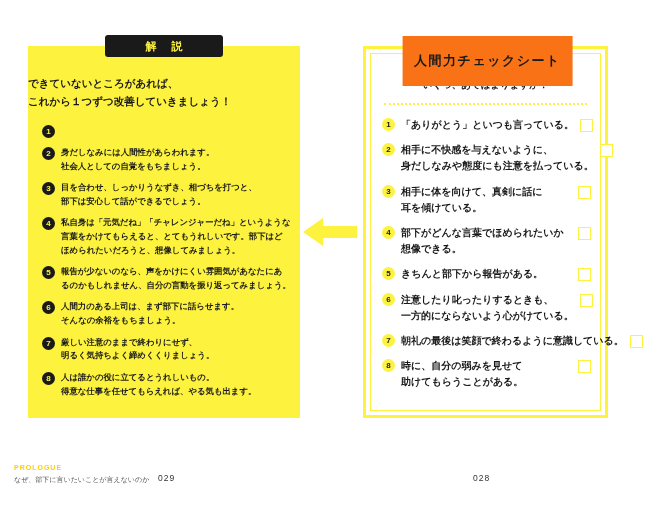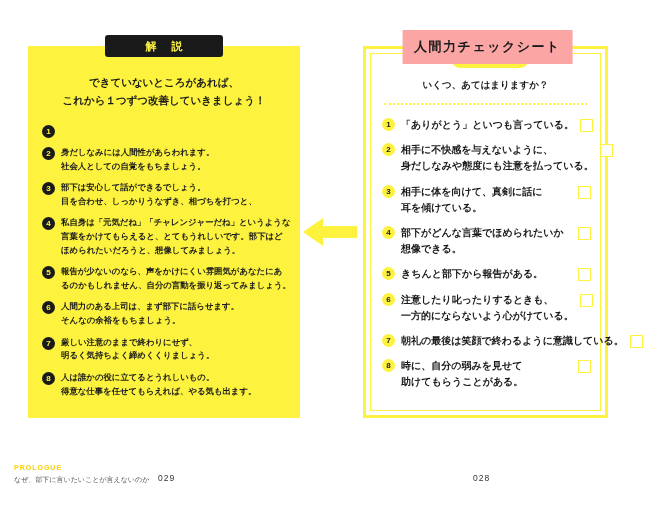--- a/index.html
+++ b/index.html
@@ -61,26 +61,24 @@
     font-weight: bold;
     letter-spacing: 6px;
     text-indent: 6px;
   }
 
   .left-lead {
     position: absolute;
     left: 0;
     right: 0;
     top: 28px;
-    text-align: center;
     font-size: 10.5px;
     font-weight: bold;
     color: #1a1a1a;
     line-height: 1.75;
-    font-family: Liberation Serif, serif;
   }
 
   .left-list {
     position: absolute;
     left: 14px;
     top: 78px;
     right: 10px;
   }
 
   .li-row {
@@ -156,23 +154,23 @@
     font-size: 8.5px;
     font-weight: bold;
     color: #1a1a1a;
     letter-spacing: 0.5px;
   }
 
   .sheet-title {
     position: absolute;
     left: 50%;
     transform: translateX(-50%);
-    top: 30px;
-    background: #fca5a5;
-    padding: 8px 12px;
+    top: 36px;
+    background: #f97316;
+    padding: 16px 12px;
     font-size: 13px;
     font-weight: bold;
     color: #1a1a1a;
     letter-spacing: 1.5px;
     white-space: nowrap;
     z-index: 7;
   }
 
   .sheet-sub {
     position: absolute;
@@ -287,22 +285,22 @@
           <div class="li-num">2</div>
           <div class="li-text">
             <div>身だしなみには人間性があらわれます。</div>
             <div>社会人としての自覚をもちましょう。</div>
           </div>
         </div>
 
         <div class="li-row">
           <div class="li-num">3</div>
           <div class="li-text">
+            <div>目を合わせ、しっかりうなずき、相づちを打つと、</div>
             <div>部下は安心して話ができるでしょう。</div>
-            <div>目を合わせ、しっかりうなずき、相づちを打つと、</div>
           </div>
         </div>
 
         <div class="li-row">
           <div class="li-num">4</div>
           <div class="li-text">
             <div>私自身は「元気だね」「チャレンジャーだね」というような</div>
             <div>言葉をかけてもらえると、とてもうれしいです。部下はど</div>
             <div>ほめられたいだろうと、想像してみましょう。</div>
           </div>

